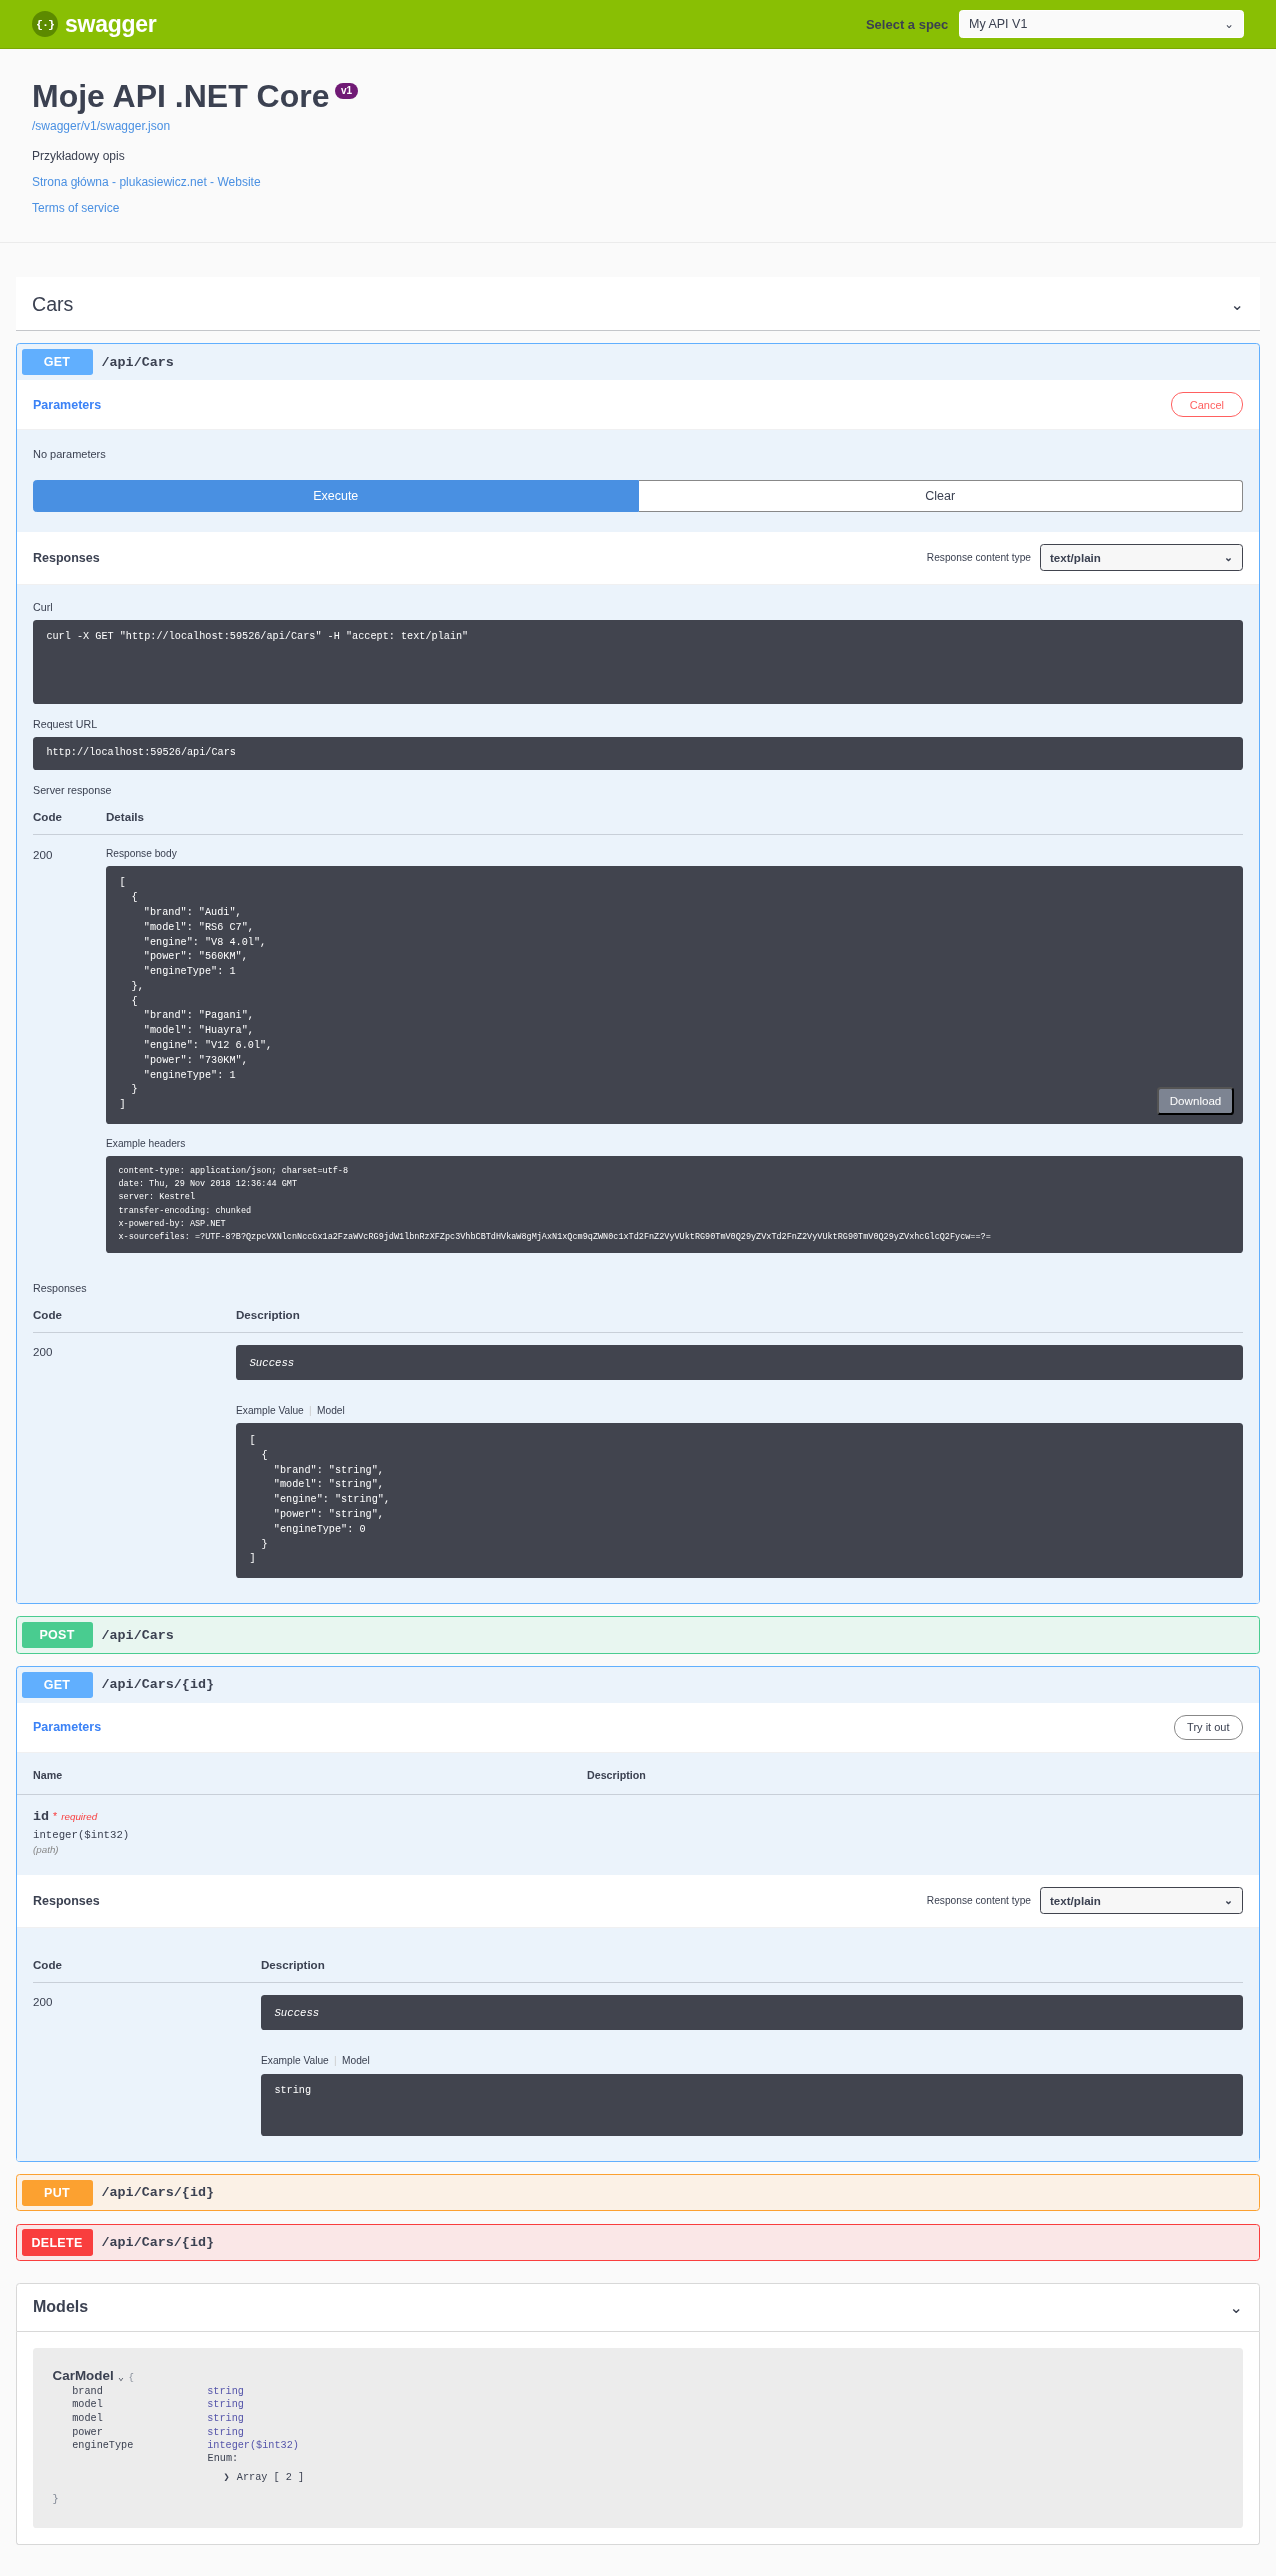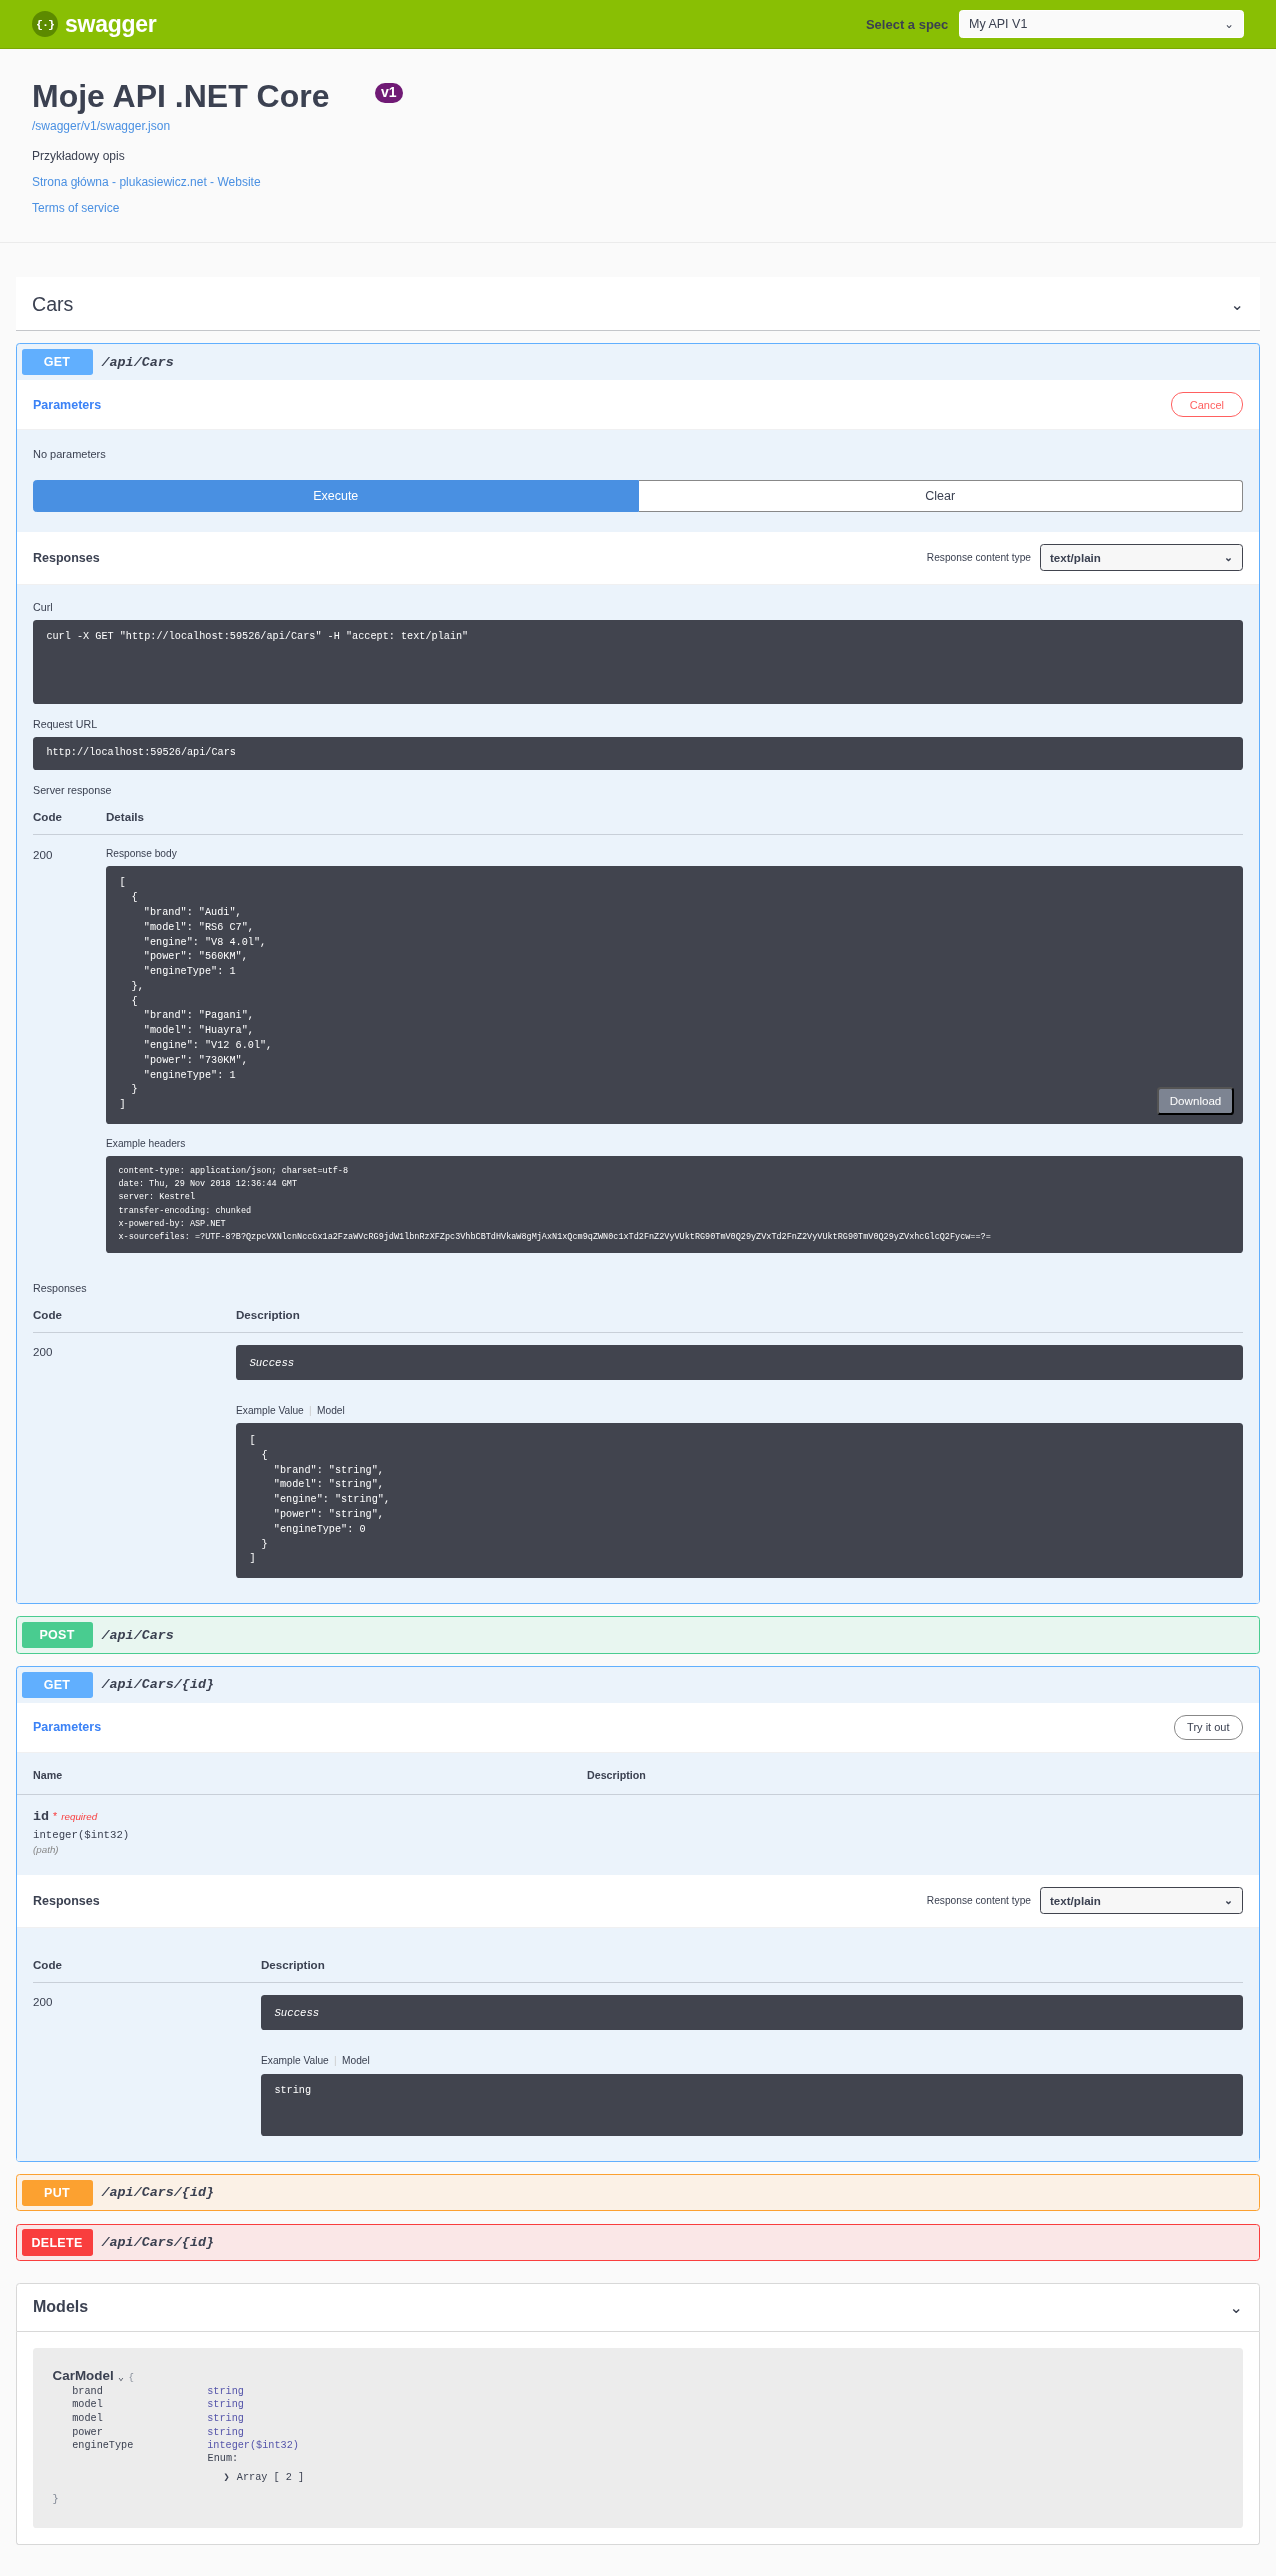--- a/index.html
+++ b/index.html
@@ -86,27 +86,26 @@
     color: #3b4151;
     display: flex;
     align-items: flex-start;
     gap: 5.3px;
     margin: 0;
     line-height: 1.1;
   }
   .version-badge {
     background: #701a75;
     color: #fff;
-    font-size: 14px;
+    font-size: 10px;
     font-weight: bold;
     padding: 2.7px 6.2px;
     border-radius: 51px;
     position: relative;
     top: 3.6px;
-    margin-left: 40px;
   }
   .spec-url {
     margin-top: 5.3px;
     font-size: 12px;
     color: #4a90e2;
     text-decoration: none;
     display: inline-block;
   }
   .api-desc {
     margin-top: 16px;
@@ -179,21 +178,20 @@
   .method.get    { background: #61affe; }
   .method.post   { background: #49cc90; }
   .method.put    { background: #fca130; }
   .method.delete { background: #f93e3e; }
   .op-path {
     margin-left: 9px;
     font-family: "Liberation Mono", monospace;
     font-size: 13.4px;
     font-weight: bold;
     color: #3b4151;
-    font-style: italic;
   }
 
   .op-body { background: #fff; }
 
   .sec-head {
     display: flex;
     align-items: center;
     padding: 12.5px 16px;
     background: #fff;
     border-bottom: 0.9px solid rgba(59,65,81,0.08);

